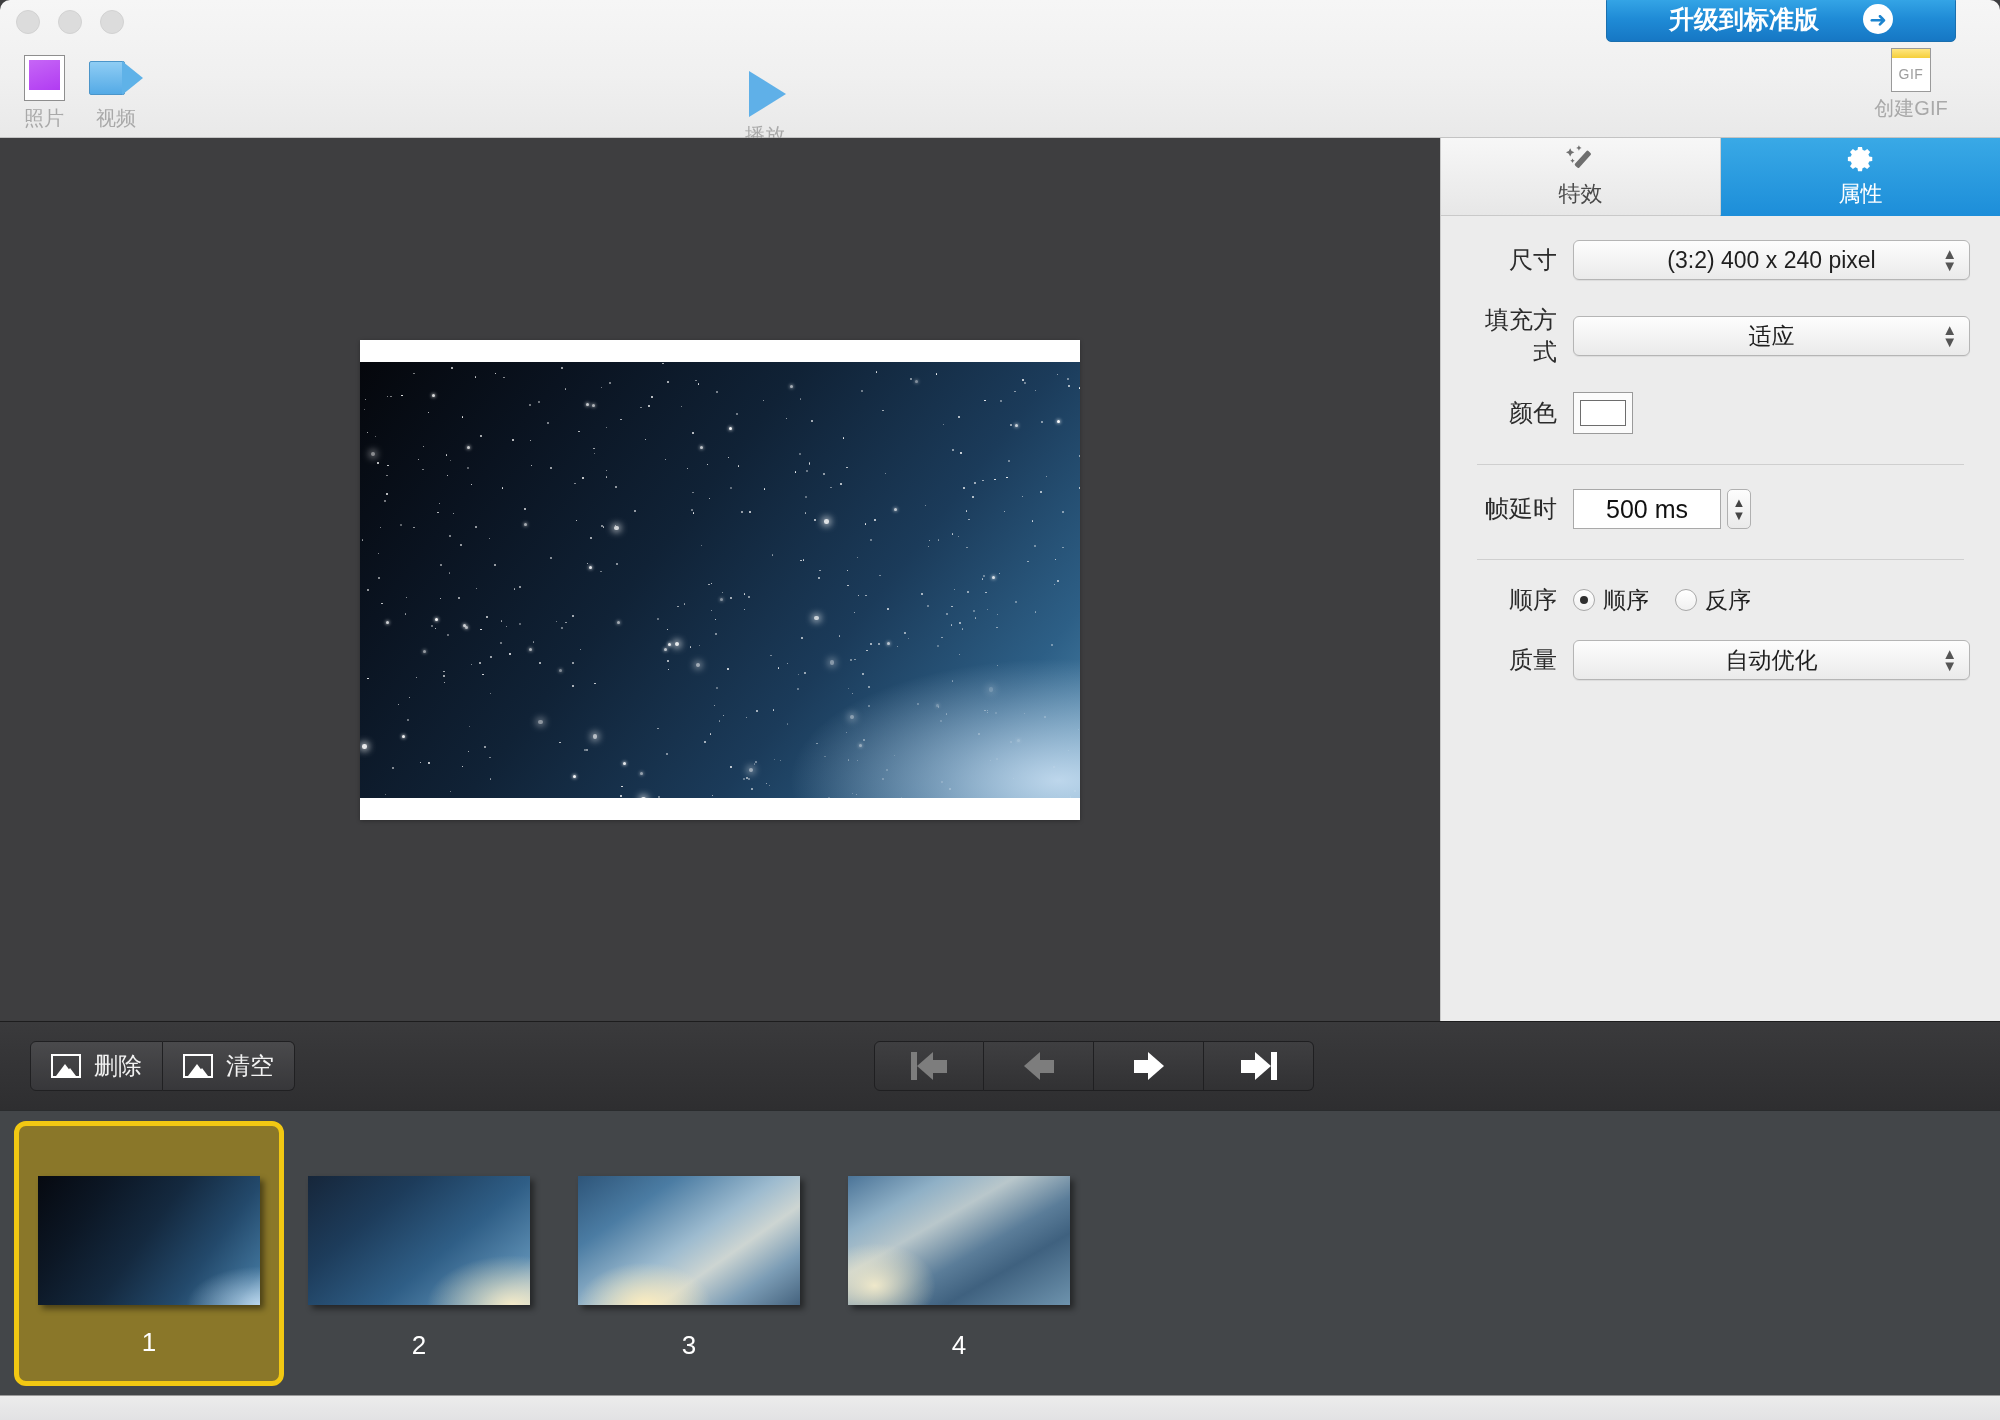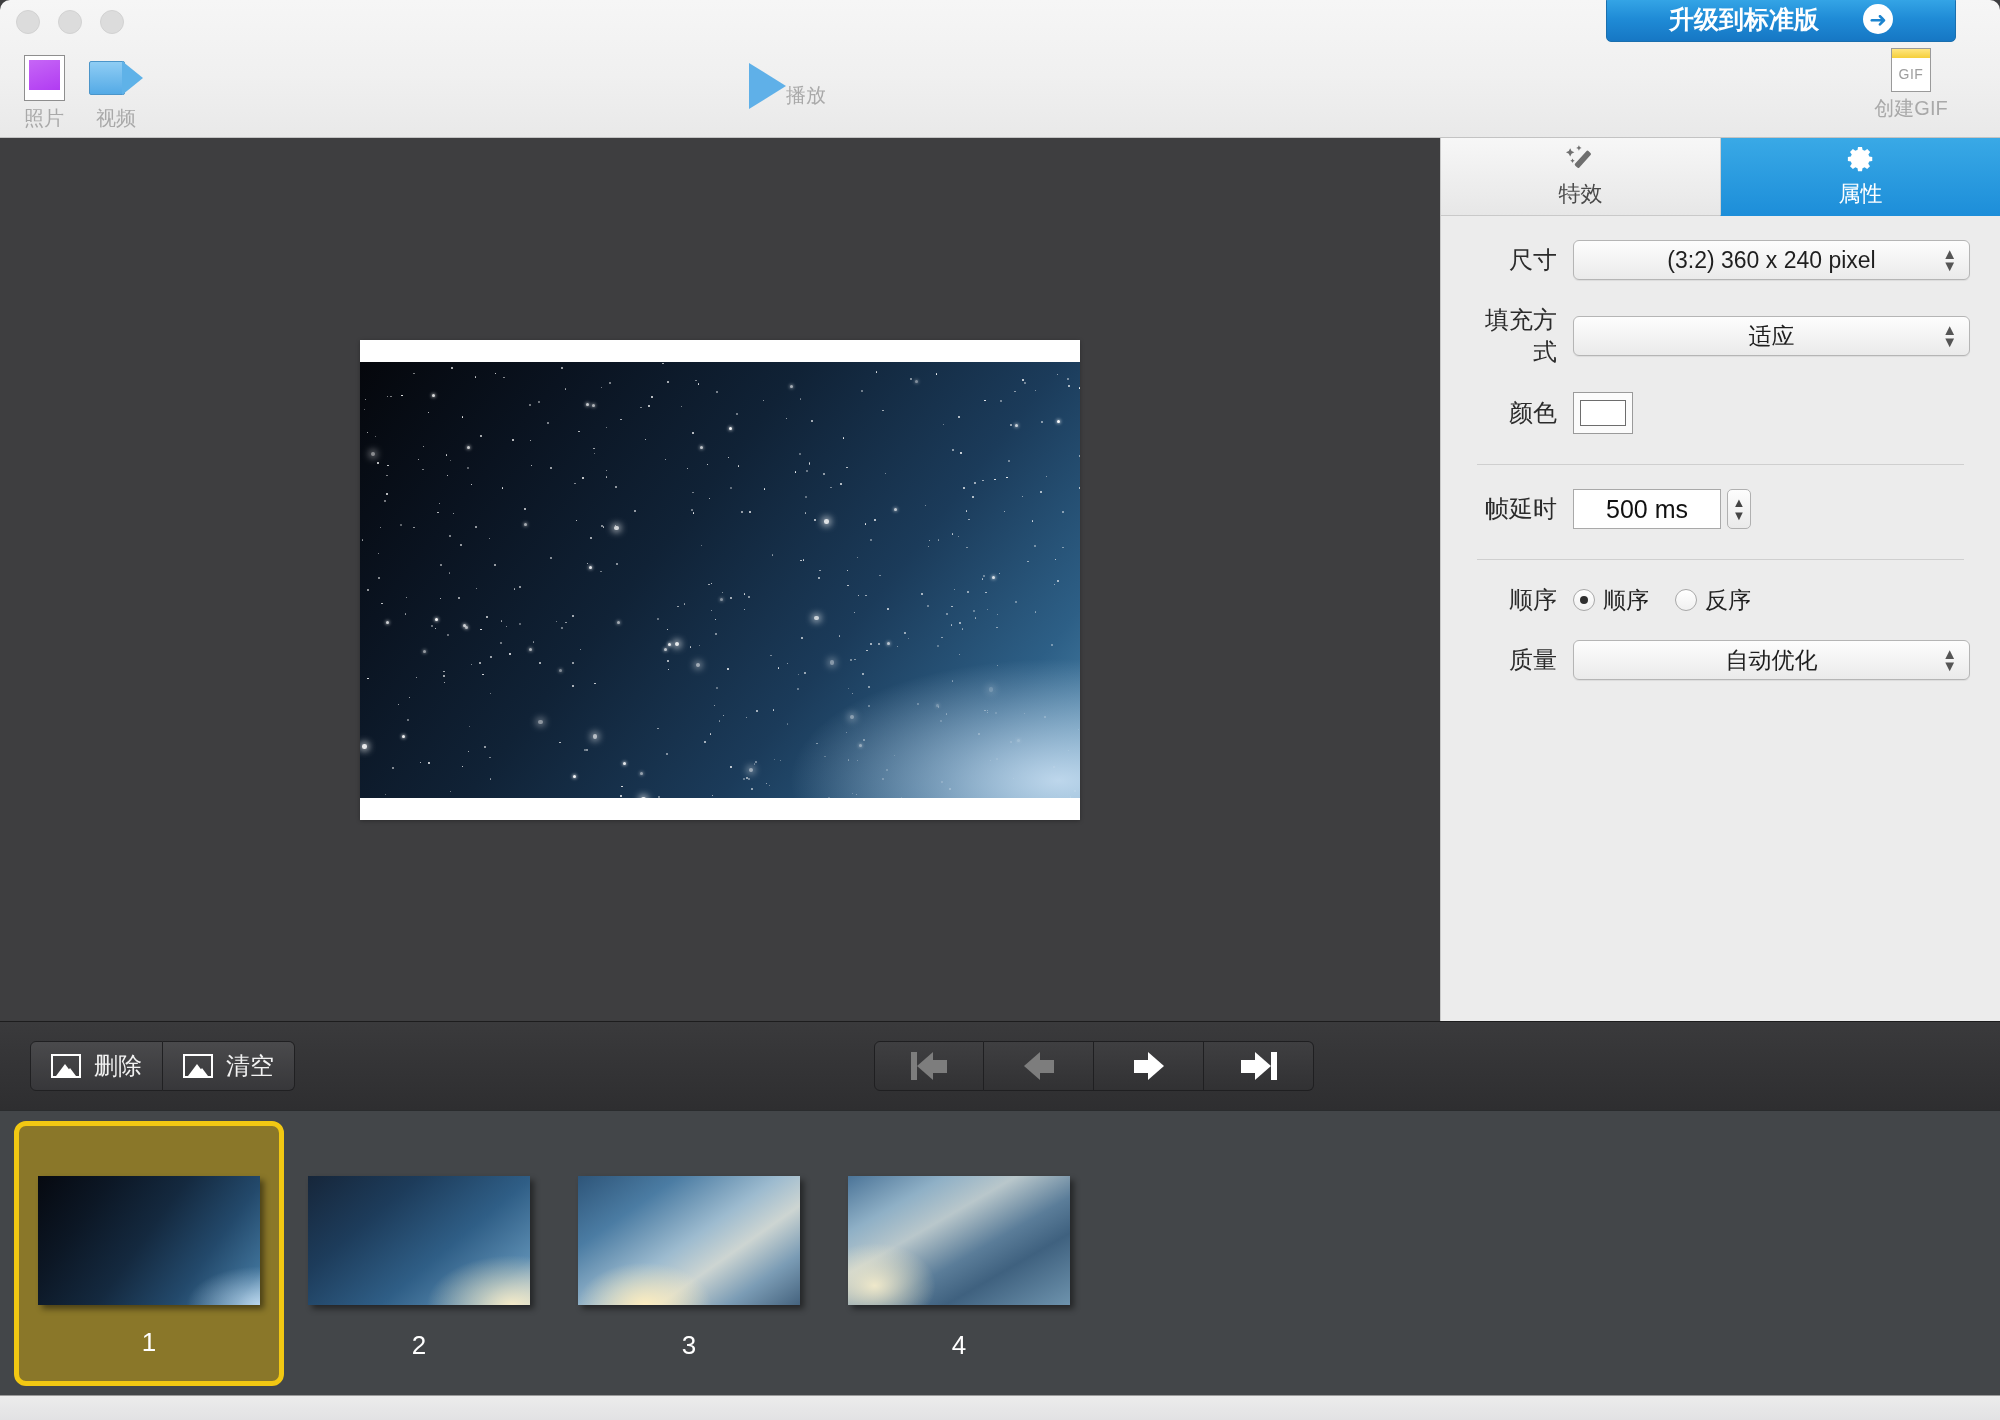--- a/index.html
+++ b/index.html
@@ -42,22 +42,22 @@
   }
   .photo-icon i { display: block; width: 31px; height: 30px;
     background: linear-gradient(160deg, #c666f6 0%, #b13cf2 100%); }
 
   .video-icon { position: relative; width: 54px; height: 42px; }
   .video-icon .body { position: absolute; left: 0; top: 4px; width: 36px; height: 34px;
     background: linear-gradient(180deg, #8fcdf4 0%, #54aae6 100%); border: 1px solid #4b95c9; border-radius: 2px; }
   .video-icon .lens { position: absolute; left: 33px; top: 4px; width: 0; height: 0;
     border-top: 17px solid transparent; border-bottom: 17px solid transparent; border-left: 21px solid #5fb2e8; }
 
-  .play-tool { position: absolute; left: 745px; top: 60px; width: 100px;
-    display: flex; flex-direction: row; align-items: flex-end; }
+  .play-tool { position: absolute; left: 745px; top: 68px; width: 100px;
+    display: flex; flex-direction: column; align-items: flex-start; }
   .play-tri { width: 0; height: 0; border-top: 23px solid transparent;
     border-bottom: 23px solid transparent; border-left: 37px solid #5fb0e8; margin-top: 3px; margin-left: 4px;}
   .play-tool .caption { font-size: 20px; color: #a9a9a9; margin-top: 5px; }
 
   .upgrade-btn {
     position: absolute; right: 44px; top: -4px; width: 350px; height: 46px;
     background: linear-gradient(180deg, #37a8e8 0%, #1f8bd6 50%, #1677c4 100%);
     border: 1px solid #1a6fae; border-radius: 5px;
     display: flex; align-items: center; justify-content: center; gap: 44px;
     box-shadow: inset 0 1px 0 rgba(255,255,255,.35);
@@ -737,21 +737,21 @@
         <span class="tlabel">属性</span>
       </div>
     </div>
 
     <div class="panel-body">
 
       <div class="row">
         <div class="lab">尺寸</div>
         <div class="ctl">
           <div class="popup">
-            <span>(3:2) 360 x 240 pixel</span>
+            <span>(3:2) 400 x 240 pixel</span>
             <span class="chev">
                 <span>▲</span>
                 <span>▼</span>
               </span>
           </div>
         </div>
       </div>
 
 
       <div class="row">

